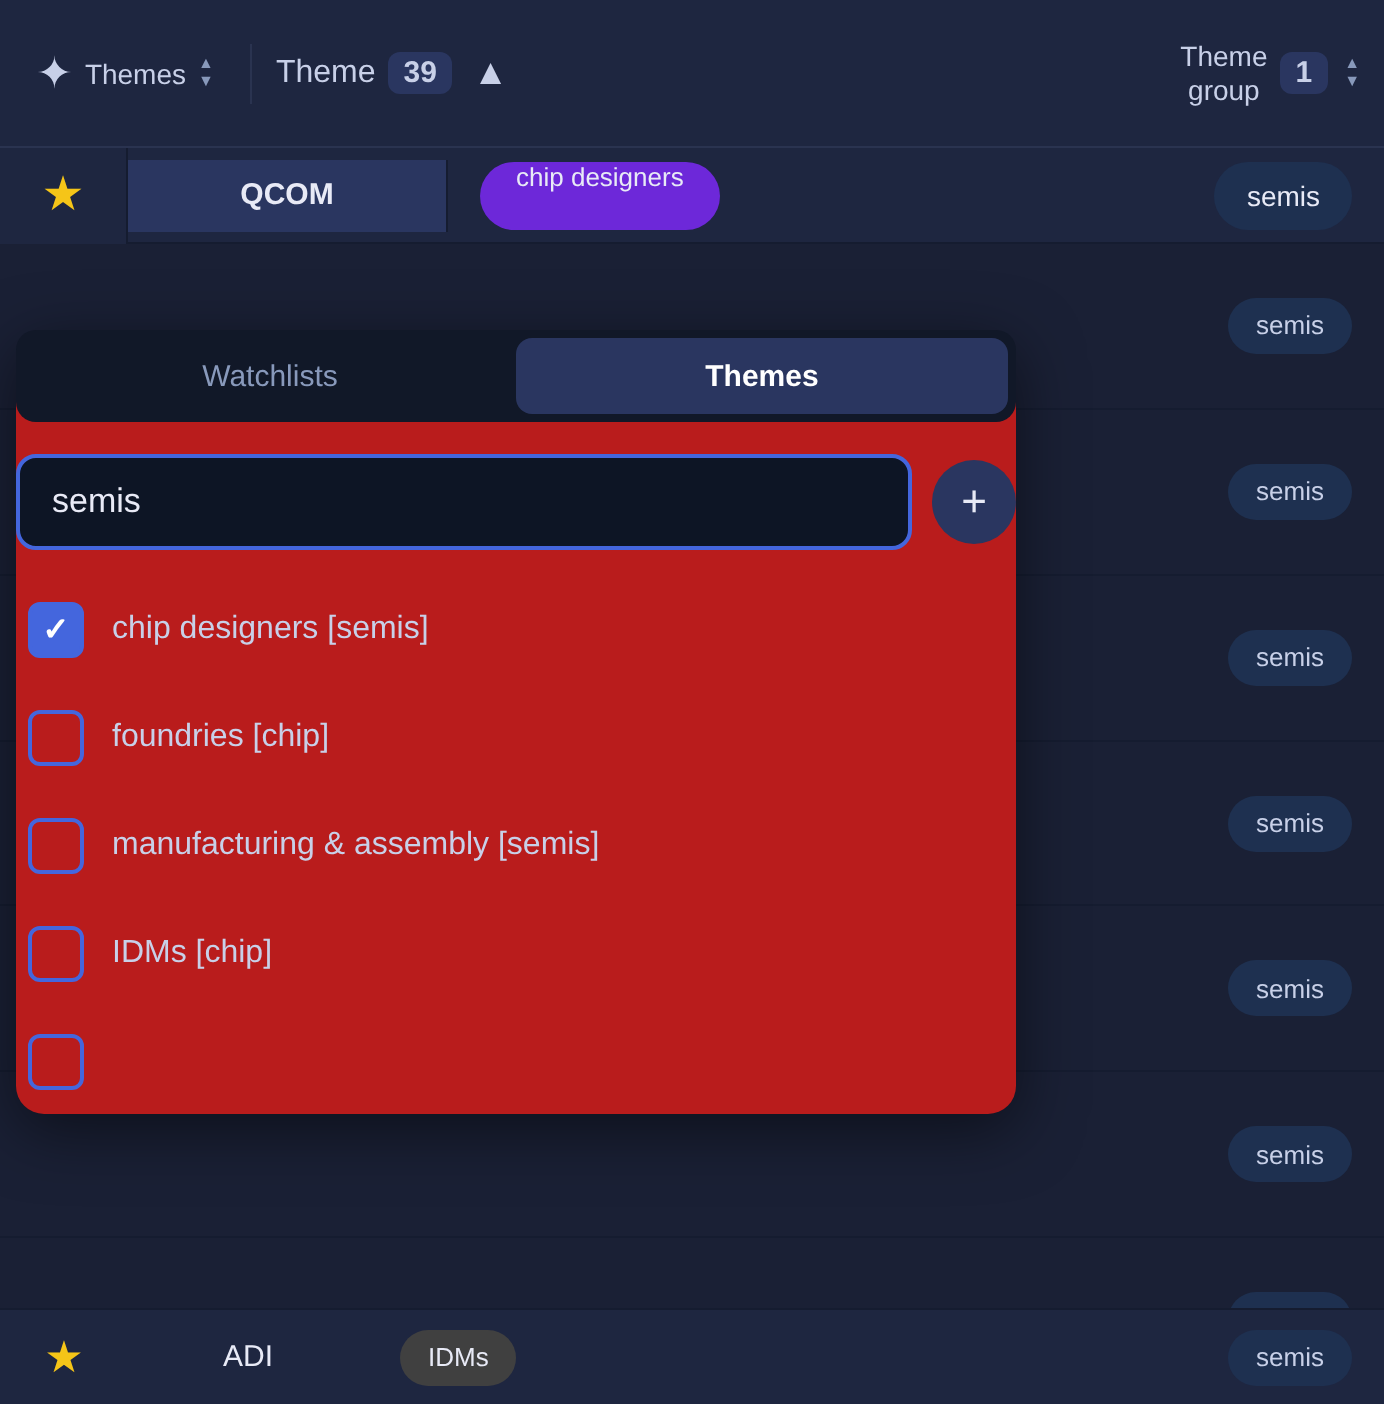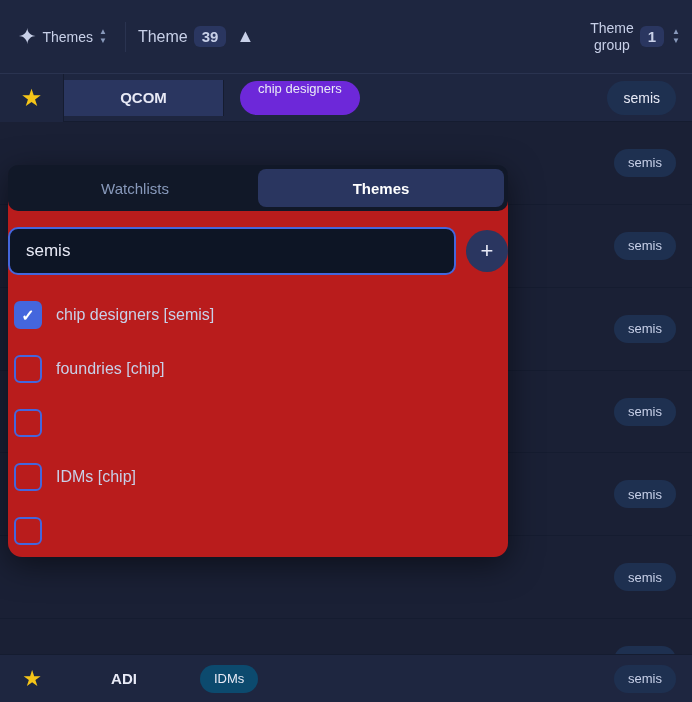--- a/index.html
+++ b/index.html
@@ -215,28 +215,28 @@
       display: flex;
       align-items: center;
       justify-content: center;
       font-size: 22px;
     }
     .bottom-ticker {
       width: 120px;
       display: flex;
       align-items: center;
       justify-content: center;
-      font-weight: 700;
+      font-weight: 400;
       color: #e8eaf6;
       font-size: 15px;
     }
     .bottom-idms {
       margin-left: 16px;
       height: 28px;
-      background: #0c4a6e;
+      background: #404040;
       border-radius: 14px;
       display: flex;
       align-items: center;
       padding: 0 14px;
       color: #e8eaf6;
       font-size: 13px;
     }
     .bottom-semis {
       margin-left: auto;
       margin-right: 16px;
@@ -483,20 +483,21 @@
         <span class="checkmark">✓</span>
       </div>
       <span class="checkbox-label">chip designers [semis]</span>
     </div>
     <div class="checkbox-item">
       <div class="checkbox-box"></div>
       <span class="checkbox-label">foundries [chip]</span>
     </div>
     <div class="checkbox-item">
       <div class="checkbox-box"></div>
+      <span class="checkbox-label">manufacturing &amp; assembly [semis]</span>
     </div>
     <div class="checkbox-item">
       <div class="checkbox-box"></div>
       <span class="checkbox-label">IDMs [chip]</span>
     </div>
     <div class="checkbox-item">
       <div class="checkbox-box"></div>
     </div>
   </div>
 </div>

